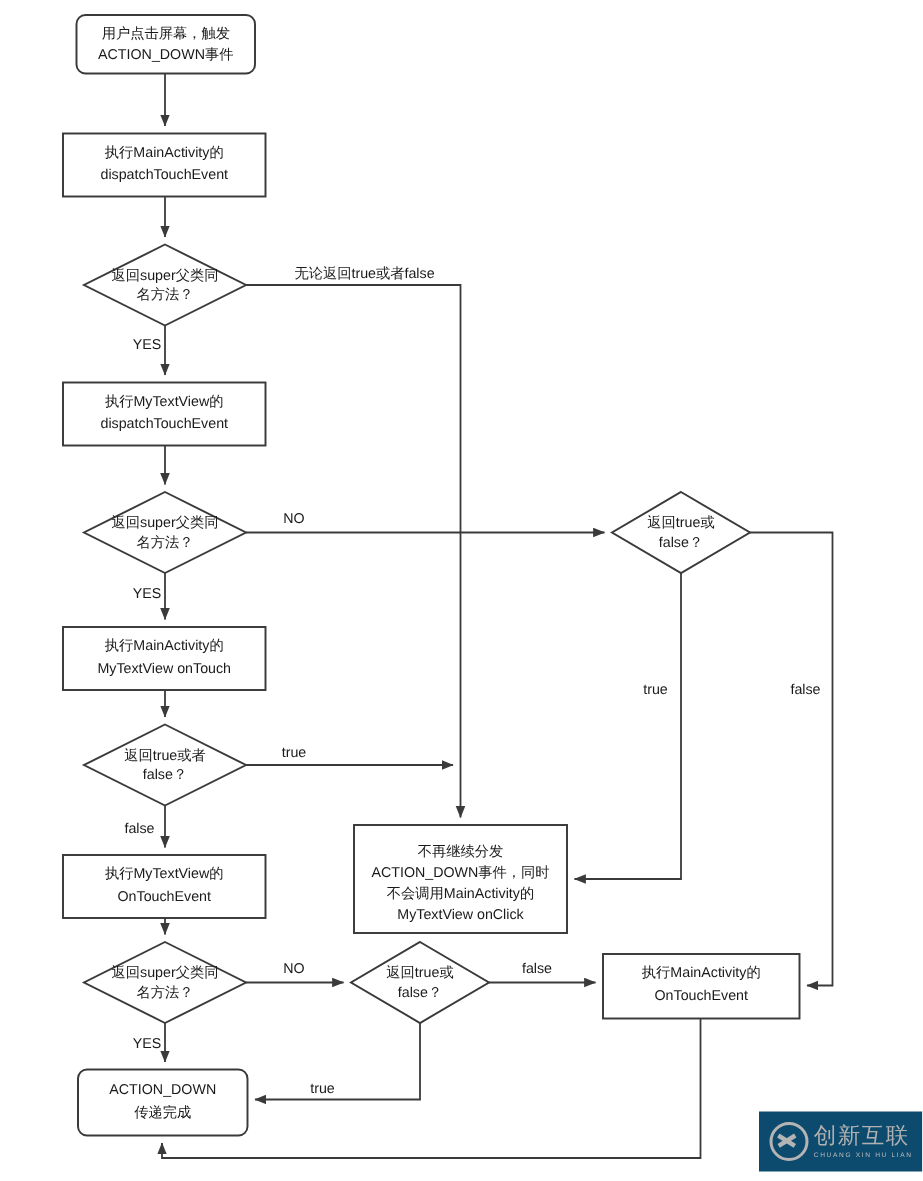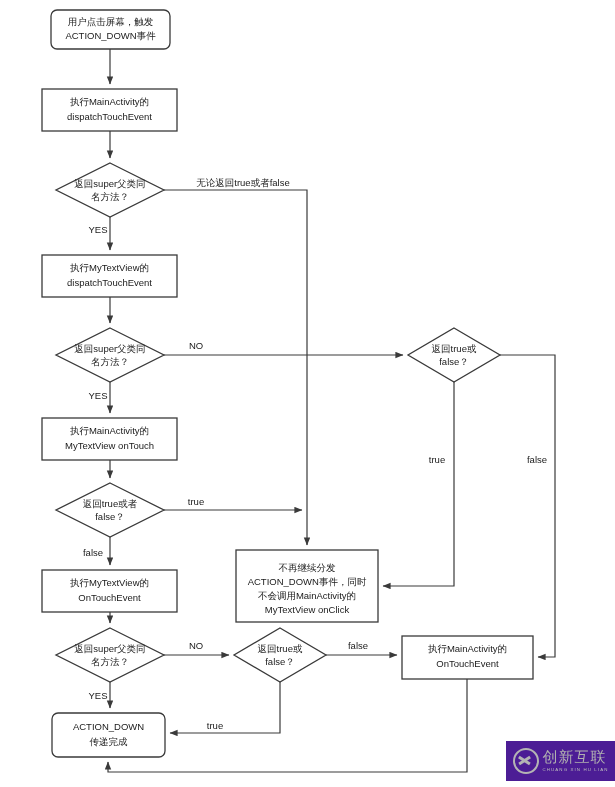--- a/index.html
+++ b/index.html
@@ -4,21 +4,21 @@
 <style>
   html,body{margin:0;padding:0;background:#ffffff;}
   body{width:615px;height:787px;font-family:"Liberation Sans","DejaVu Sans",sans-serif;}
   #chart-root{position:relative;width:615px;height:787px;overflow:hidden;background:#fff;}
   svg{display:block;}
   .node-text{font-family:"Liberation Sans","DejaVu Sans",sans-serif;font-size:9.5px;fill:#1a1a1a;text-anchor:middle;dominant-baseline:middle;}
   .edge-text{font-family:"Liberation Sans","DejaVu Sans",sans-serif;font-size:9.5px;fill:#1a1a1a;text-anchor:middle;dominant-baseline:middle;}
   .shape{fill:#ffffff;stroke:#3a3a3a;stroke-width:1.3;}
   .shape-round{fill:#ffffff;stroke:#3a3a3a;stroke-width:1.3;}
   .edge{stroke:#3a3a3a;stroke-width:1.2;fill:none;}
-  .wm{position:absolute;left:506px;top:741px;width:109px;height:40px;background:#4c1d95;display:flex;align-items:center;justify-content:center;gap:4px;}
+  .wm{position:absolute;left:506px;top:741px;width:109px;height:40px;background:#0c4a6e;display:flex;align-items:center;justify-content:center;gap:4px;}
   .wm-mark{width:22px;height:22px;border:2.5px solid #b4b4b4;border-radius:50%;position:relative;flex:none;}
   .wm-mark:before{content:"";position:absolute;left:3px;top:9px;width:13px;height:2.5px;background:#b4b4b4;transform:rotate(32deg);}
   .wm-mark:after{content:"";position:absolute;left:3px;top:9px;width:13px;height:2.5px;background:#b4b4b4;transform:rotate(-32deg);}
   .wm-txt{display:flex;flex-direction:column;line-height:1;}
   .wm-cn{font-size:15px;color:#b0b0b0;letter-spacing:1px;font-family:"DejaVu Sans",sans-serif;}
   .wm-en{font-size:4.4px;color:#bdbdbd;letter-spacing:1.1px;margin-top:3px;font-family:"Liberation Sans",sans-serif;}
 </style>
 </head>
 <body>
 

